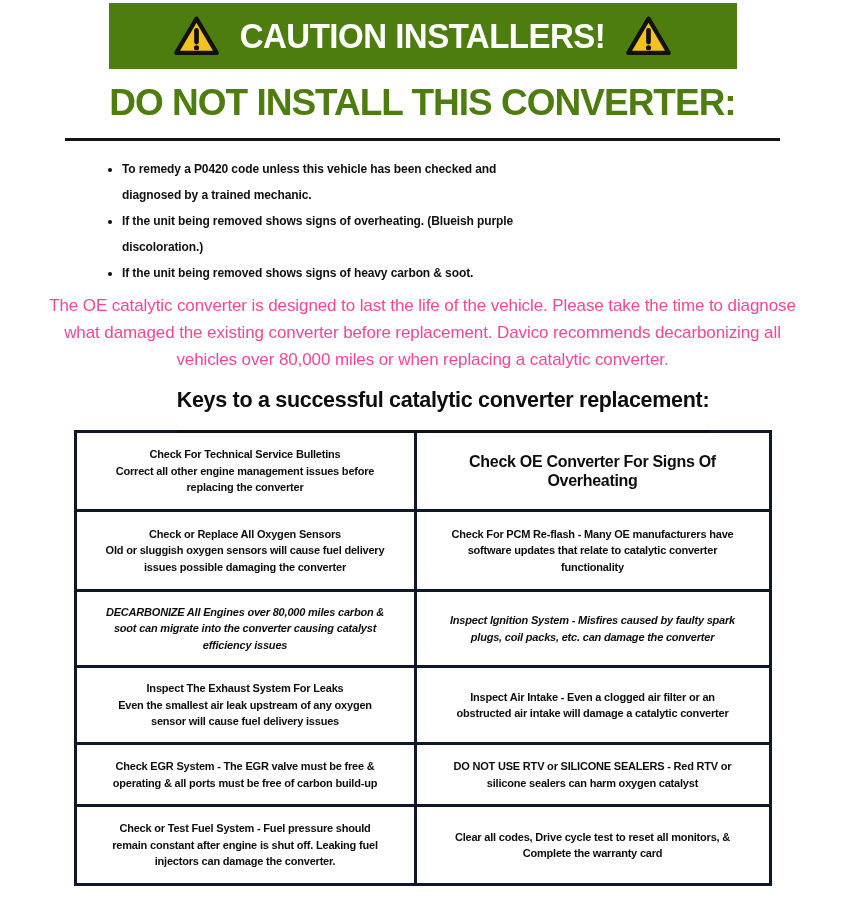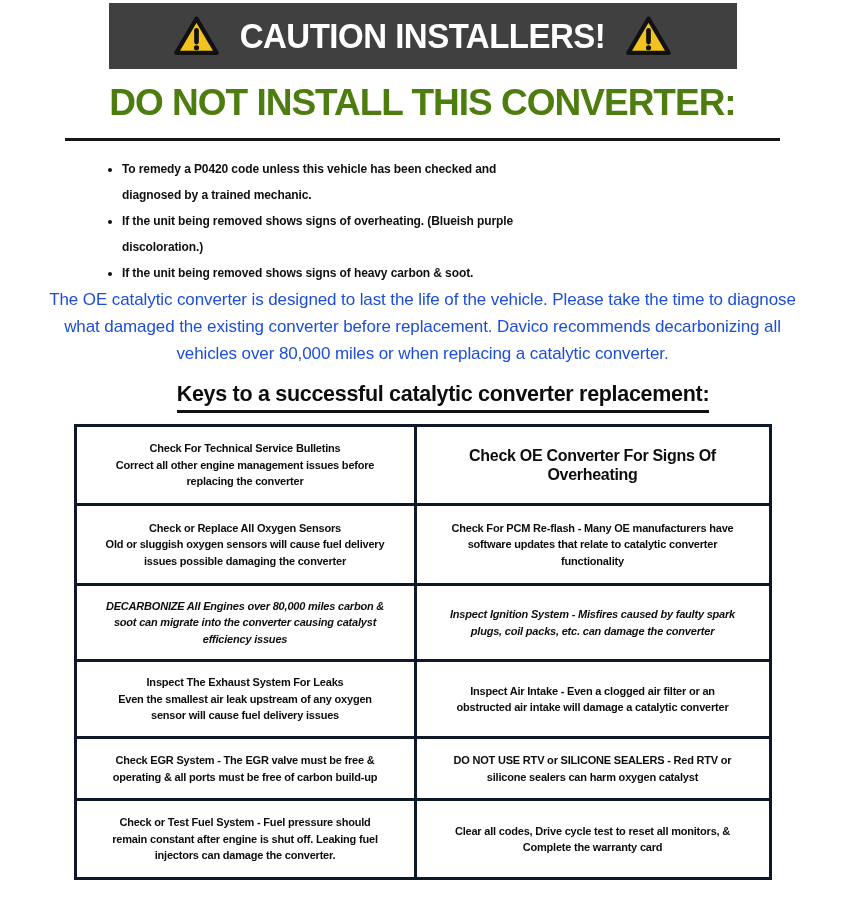--- a/index.html
+++ b/index.html
@@ -28,30 +28,30 @@
   .divider{width:715px;height:3px;background:#161616;margin:14px auto 0;}
   
   .warnings{
     margin:15px 0 0 103px;padding-left:19px;width:660px;
     font-size:12px;font-weight:bold;line-height:26px;color:#101010;
     letter-spacing:-0.1px;
   }
   .warnings li{white-space:pre-line;}
   
   .intro{
-    margin:0 auto 0;width:835px;text-align:center;
-    font-size:17px;font-weight:400;line-height:27px;color:#1d4ed8;
+    margin:6px auto 0;width:835px;text-align:center;
+    font-size:17px;font-weight:400;line-height:27px;color:#ec4899;
     white-space:pre-line;letter-spacing:-0.1px;
   }
   
   .keys-heading{
     margin:15px 0 0;text-align:center;
     font-size:21.5px;font-weight:800;letter-spacing:-0.3px;color:#0d0d0d;
   }
-  .keys-heading .underlined{border-bottom:3px solid #111;padding-bottom:4px;margin-left:41px;}
+  .keys-heading .underlined{border-bottom:3px solid #111;padding-bottom:18px;margin-left:41px;}
   
   .tips-table{
     margin:17px auto 0;border-collapse:collapse;width:695px;table-layout:fixed;
   }
   .tips-table col.c-left{width:340px;}
   .tips-table col.c-right{width:355px;}
   .tips-table td{
     border:3px solid #0f172a;
     text-align:center;vertical-align:middle;
     font-size:11px;font-weight:bold;line-height:16.5px;
@@ -62,21 +62,21 @@
   .tips-table tr:nth-child(1){height:79px;}
   .tips-table tr:nth-child(2){height:80px;}
   .tips-table tr:nth-child(3){height:76px;font-style:italic;}
   .tips-table tr:nth-child(4){height:77px;padding-left:46px;}
   .tips-table tr:nth-child(5){height:62px;}
   .tips-table tr:nth-child(6){height:79px;}
 </style>
 </head>
 <body>
 
-<header class="banner" style="background: #404040;">
+<header class="banner" style="background: #4d7c0f;">
   <svg class="tri" viewBox="0 0 100 88" aria-hidden="true">
     <polygon class="tri-body" points="50,7 93,80 7,80" fill="#F2C21E" stroke="#111111" stroke-width="9" stroke-linejoin="round"></polygon>
     <line x1="50" y1="32" x2="50" y2="57" stroke="#111111" stroke-width="10" stroke-linecap="round"></line>
     <circle cx="50" cy="69" r="5.5" fill="#111111"></circle>
   </svg>
   <span class="banner-title" style="color: rgb(255, 255, 255);">CAUTION INSTALLERS!</span>
   <svg class="tri" viewBox="0 0 100 88" aria-hidden="true">
     <polygon class="tri-body" points="50,7 93,80 7,80" fill="#F2C21E" stroke="#111111" stroke-width="9" stroke-linejoin="round"></polygon>
     <line x1="50" y1="32" x2="50" y2="57" stroke="#111111" stroke-width="10" stroke-linecap="round"></line>
     <circle cx="50" cy="69" r="5.5" fill="#111111"></circle>

